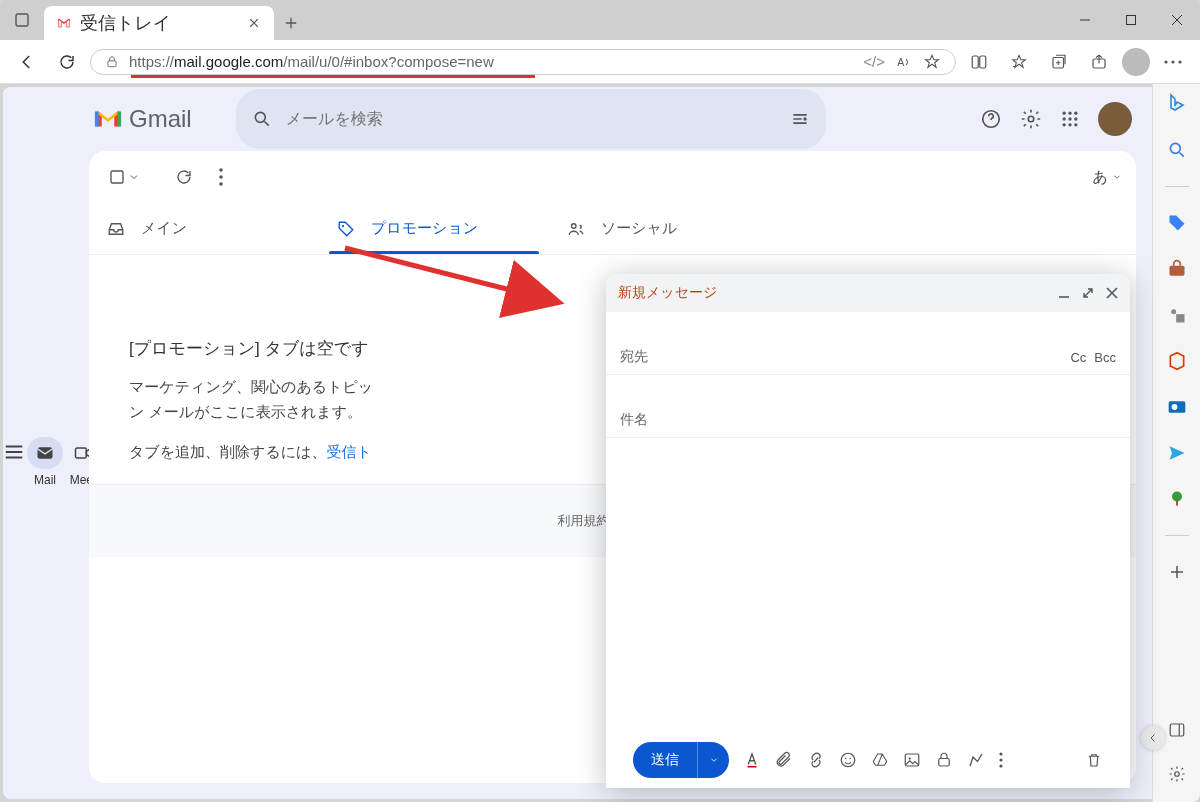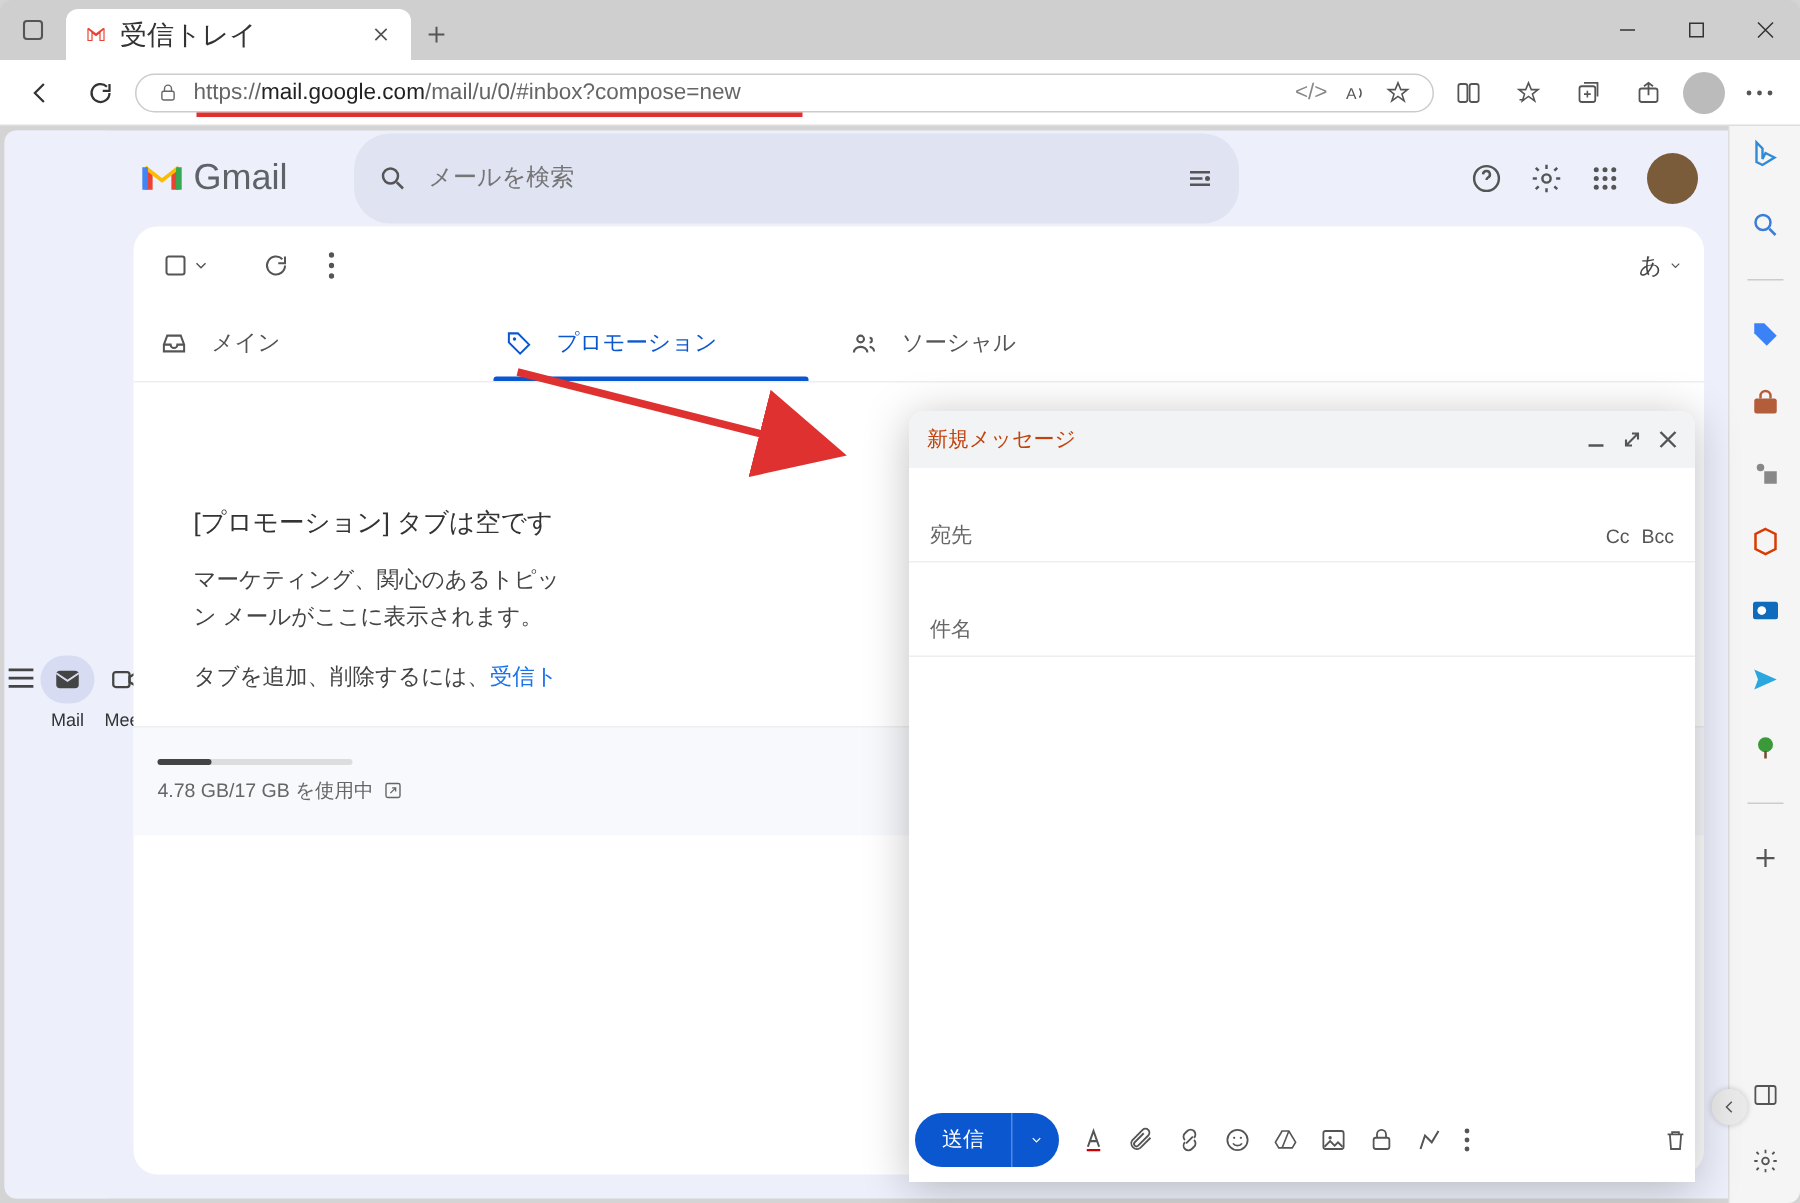--- a/index.html
+++ b/index.html
@@ -68,21 +68,21 @@
   .footer .right { margin-left:auto; text-align:right; }
 
   
   .compose { position:absolute; right:70px; bottom:14px; width:524px; height:514px; background:#fff; border-radius:10px 10px 0 0; box-shadow: 0 4px 30px rgba(0,0,0,.25); display:flex; flex-direction:column; z-index:50; }
   .compose-hdr { height:38px; background:#f1f3f4; border-radius:10px 10px 0 0; display:flex; align-items:center; padding:0 12px; font-size:14px; color:#c2410c; }
   .compose-hdr .ctrls { margin-left:auto; display:flex; gap:12px; color:#555; }
   .compose-row { display:flex; align-items:center; padding:8px 14px; border-bottom:1px solid #eee; font-size:14px; color:#666; gap:8px;margin-top:28px;}
   .compose-row .lbl { color:#666; }
   .compose-row .ccbcc { margin-left:auto; display:flex; gap:8px; color:#555; font-size:13px;}
   .compose-body { flex:1; }
-  .compose-toolbar { height:56px; display:flex; align-items:center; padding:0 4px; gap:14px; }
+  .compose-toolbar { height:56px; display:flex; align-items:center; padding:0 27px; gap:14px; }
   .send-btn { height:36px; background:#0b57d0; color:#fff; border-radius:18px; display:flex; align-items:center; overflow:hidden; }
   .send-btn .main { padding:0 18px; font-size:14px; }
   .send-btn .arrow { width:32px; border-left:1px solid rgba(255,255,255,.3); display:flex; align-items:center; justify-content:center; height:100%;}
   .ctool { color:#555; display:flex; align-items:center; }
   .compose-trash { margin-left:auto; color:#555; }
 
   
   .red-arrow { position:absolute; left:340px; top:238px; z-index:60; pointer-events:none;}
 
   
@@ -353,34 +353,20 @@
           </div>
         </div>
 
         <div class="empty-body">
           <h3>[プロモーション] タブは空です</h3>
           <p><span>マーケティング、関心のあるトピッ</span><br><span>ン メールがここに表示されます。</span></p>
           <p style="margin-top:14px;"><span>タブを追加、削除するには、</span><a href="#">受信ト</a></p>
         </div>
 
         <div class="footer">
-          <div>
-            <div class="storage-bar">
-                <div class="fill"></div>
-              </div>
-            <div style="margin-top:8px; display:flex; align-items:center; gap:6px;">
-              <span>4.78 GB/17 GB を使用中</span>
-              <span>
-                  <svg width="14" height="14" viewBox="0 0 24 24">
-                    <rect x="4" y="4" width="16" height="16" rx="2" fill="none" stroke="#666" stroke-width="1.6"></rect>
-                    <path d="M9 15l6-6M11 9h4v4" stroke="#666" stroke-width="1.6" fill="none"></path>
-                  </svg>
-                </span>
-            </div>
-          </div>
           <div class="mid">利用規約 · プ</div>
           <div class="right">
             <div>前</div>
             <div>細</div>
           </div>
         </div>
       </div>
     </div>
   </div>
 

